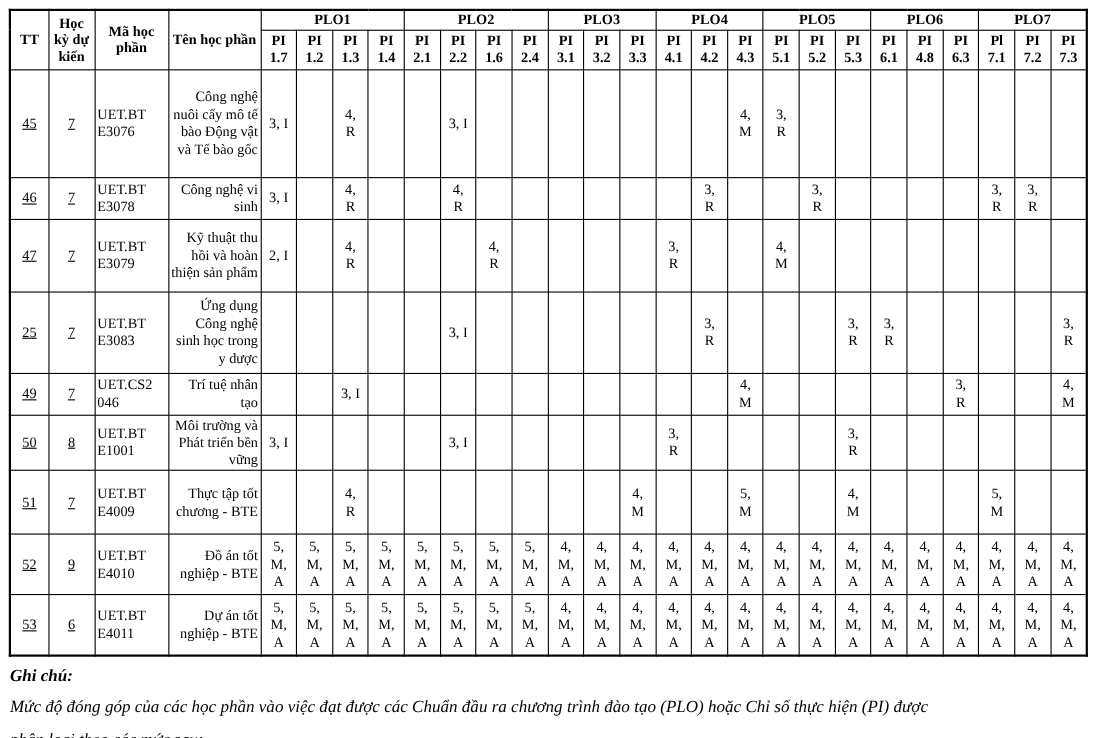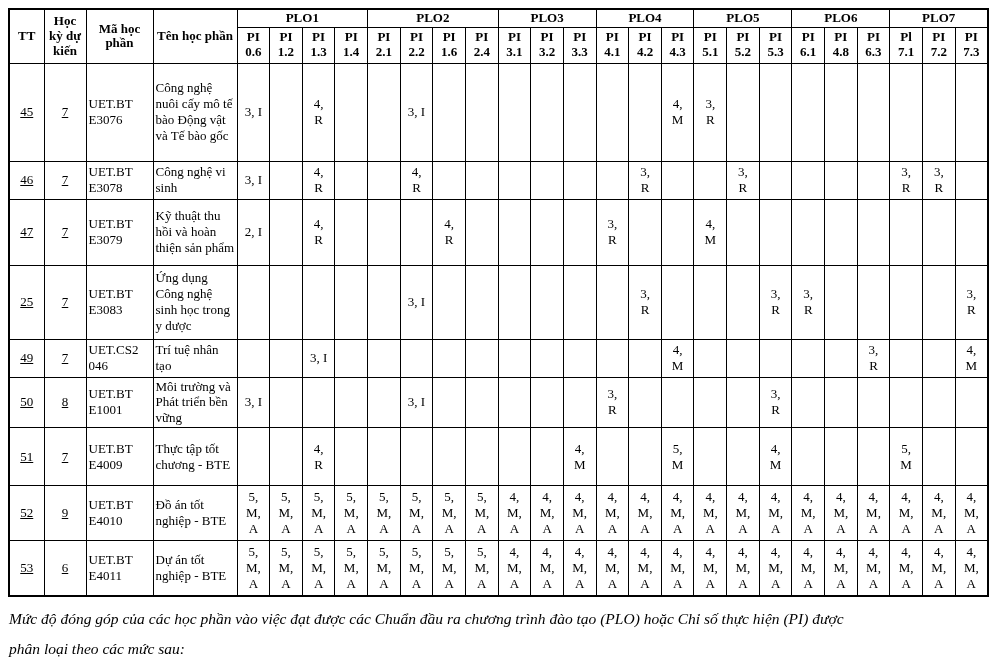--- a/index.html
+++ b/index.html
@@ -32,21 +32,21 @@
     padding: 0 1px;
   }
   .plo-table td {
     font-size: 13px;
     line-height: 1.22;
     vertical-align: middle;
     padding: 1px 2px;
   }
   .tt-td, .sem-td { text-align: center; text-decoration: underline; }
   .code-td { text-align: left; padding-left: 5px; }
-  .name-td { text-align: left; padding-left: 4px; padding-right: 1px; }
+  .name-td { text-align: right; padding-left: 4px; padding-right: 1px; }
   .pi-td { text-align: center; white-space: pre-line; }
   #header-row-1 { height: 18px; }
   #header-row-2 { height: 36px; }
   #table-body tr:nth-child(1) { height: 98px; }
   #table-body tr:nth-child(2) { height: 38px; margin-left: 36px; }
   #table-body tr:nth-child(3) { height: 66px; }
   #table-body tr:nth-child(4) { height: 74px; }
   #table-body tr:nth-child(5) { height: 38px; }
   #table-body tr:nth-child(6) { height: 50px; }
   #table-body tr:nth-child(7) { height: 58px; }
@@ -88,21 +88,21 @@
         <th rowspan="2">Tên học phần</th>
       <th colspan="4">PLO1</th>
           <th colspan="4">PLO2</th>
           <th colspan="3">PLO3</th>
           <th colspan="3">PLO4</th>
           <th colspan="3">PLO5</th>
           <th colspan="3">PLO6</th>
           <th colspan="3">PLO7</th>
         </tr>
       <tr id="header-row-2">
-          <th>PI 0.6</th>
+          <th>PI 1.7</th>
           <th>PI 1.2</th>
           <th>PI 1.3</th>
           <th>PI 1.4</th>
           <th>PI 2.1</th>
           <th>PI 2.2</th>
           <th>PI 1.6</th>
           <th>PI 2.4</th>
           <th>PI 3.1</th>
           <th>PI 3.2</th>
           <th>PI 3.3</th>
@@ -498,17 +498,18 @@
 M,
 A</td>
           <td class="pi-td">4,
 M,
 A</td>
         </tr>
       </tbody>
   </table>
 
   <div class="footer">
+    <div class="footer-title">Ghi chú:</div>
     <div class="footer-text">Mức độ đóng góp của các học phần vào việc đạt được các Chuẩn đầu ra chương trình đào tạo (PLO) hoặc Chỉ số thực hiện (PI) được
 phân loại theo các mức sau:</div>
   </div>
 
 </div>
 
 </body></html>

